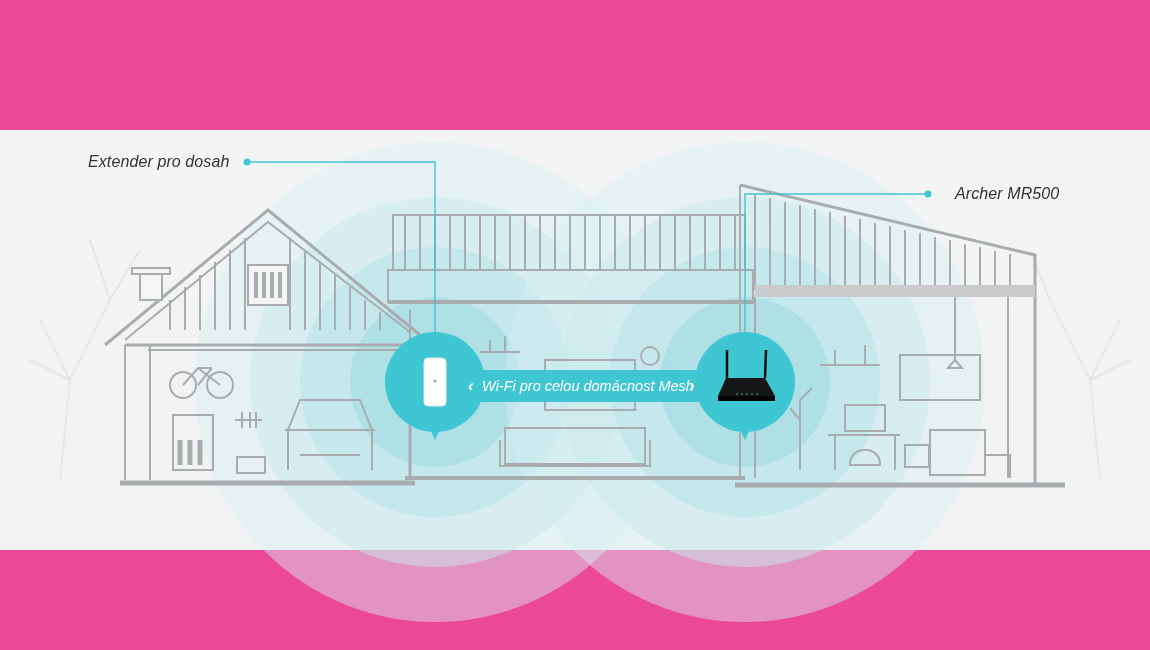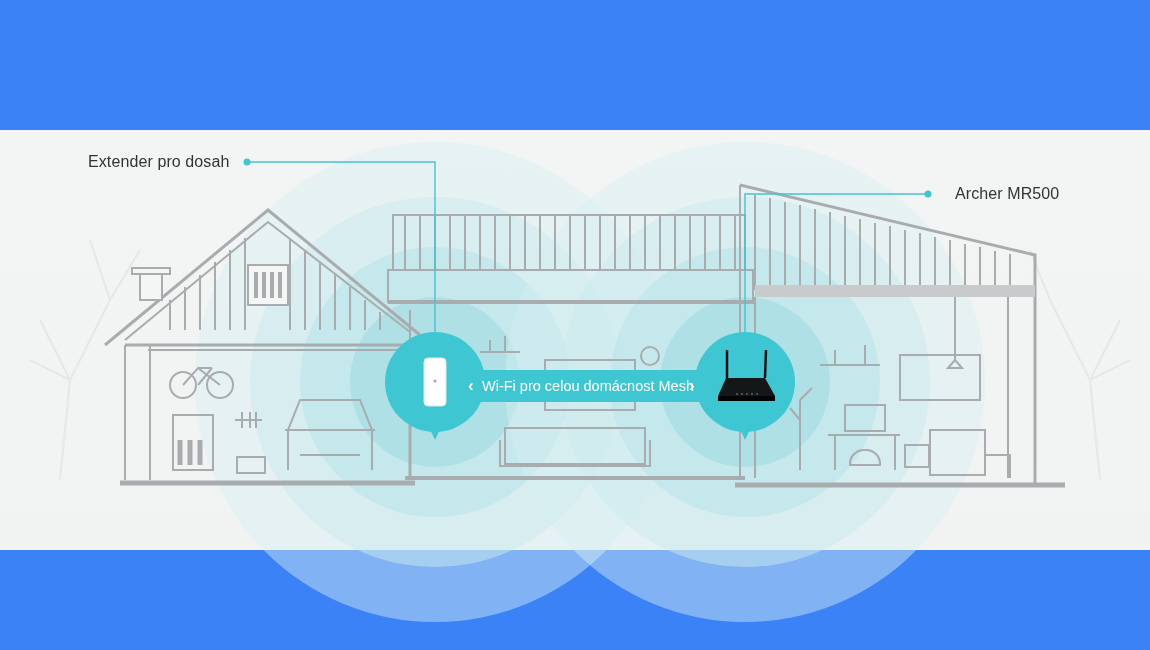--- a/index.html
+++ b/index.html
@@ -1,17 +1,17 @@
 <!DOCTYPE html>
 <html><head>
 <meta charset="utf-8">
 <style>
   html, body { margin:0; padding:0; }
   body { width:1150px; height:650px; overflow:hidden; background:#ffffff; font-family:"Liberation Sans", sans-serif; }
-  .stage { position:relative; width:1150px; height:650px; background:#3b82f6; overflow:hidden; }
+  .stage { position:relative; width:1150px; height:650px; background:#ec4899; overflow:hidden;font-style:italic; }
   .band { position:absolute; left:0; top:130px; width:1150px; height:420px; background:linear-gradient(#f3f4f4, #f1f2f2); }
   svg.scene { position:absolute; left:0; top:0; }
   .label { position:absolute; font-size:16px; color:#333; letter-spacing:0.1px; }
   .banner-text { position:absolute; left:478px; top:372px; width:220px; text-align:center; color:#ffffff; font-size:14.5px; line-height:28px; }
 </style>
 </head>
 <body>
 
 <div class="stage">
   <div class="band"></div>

